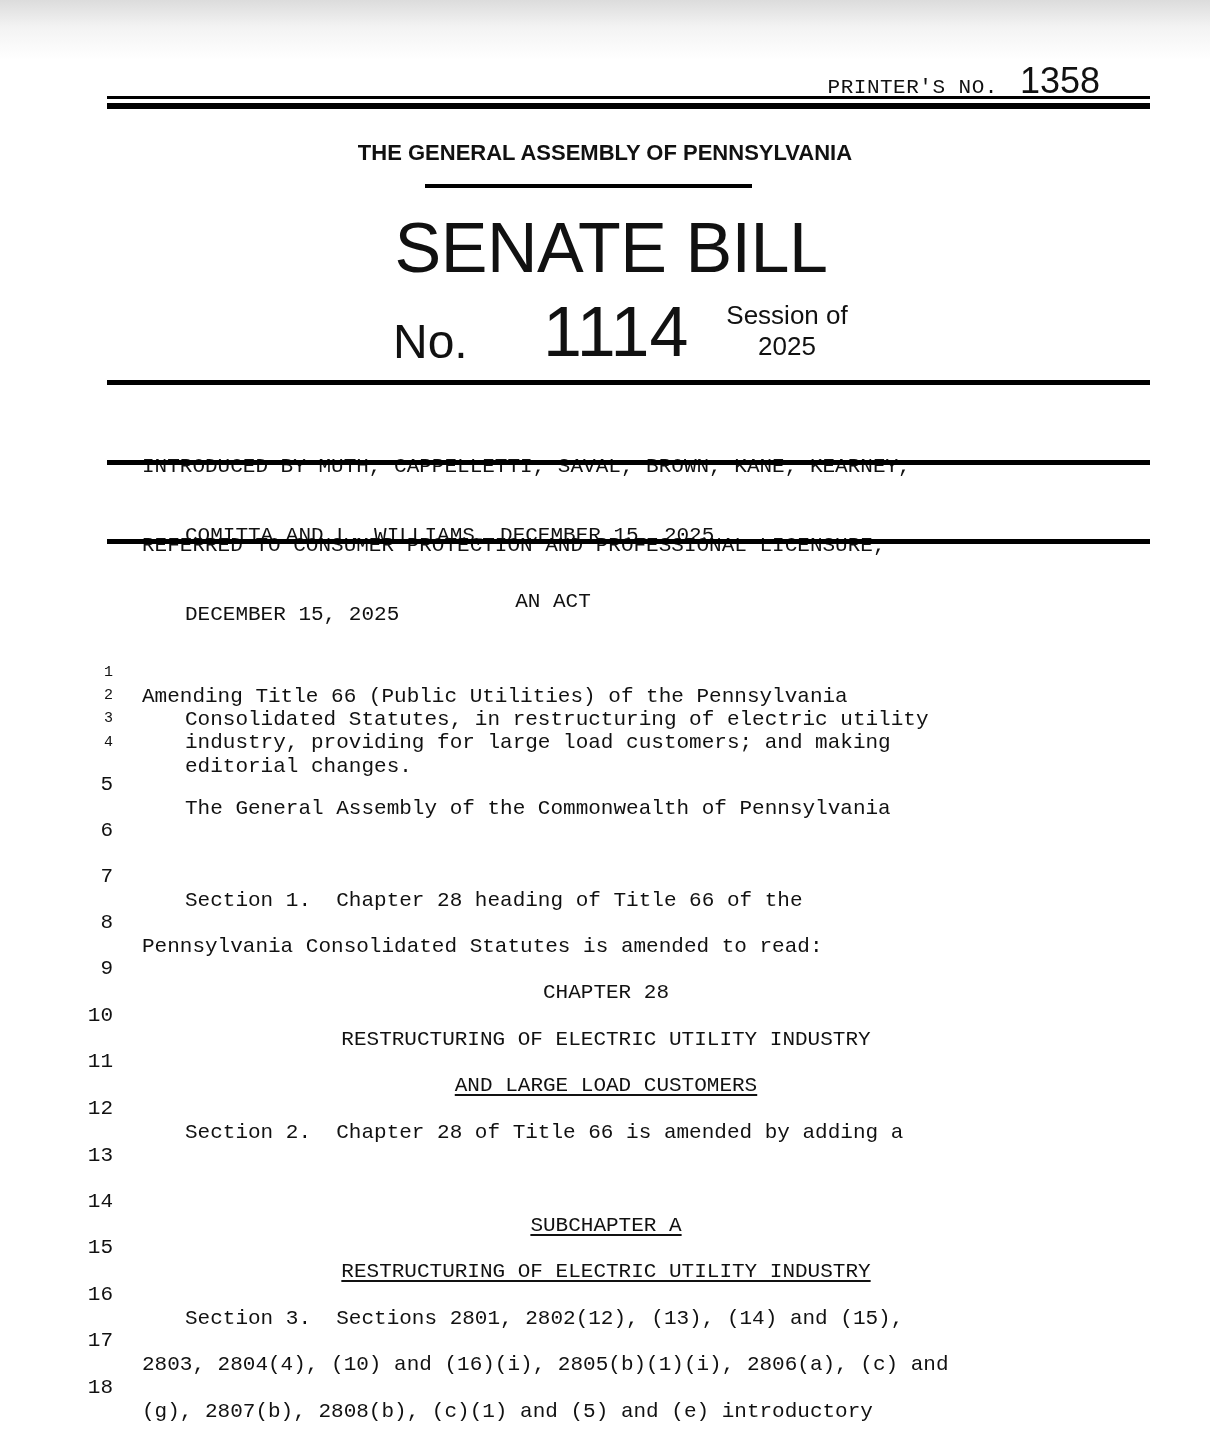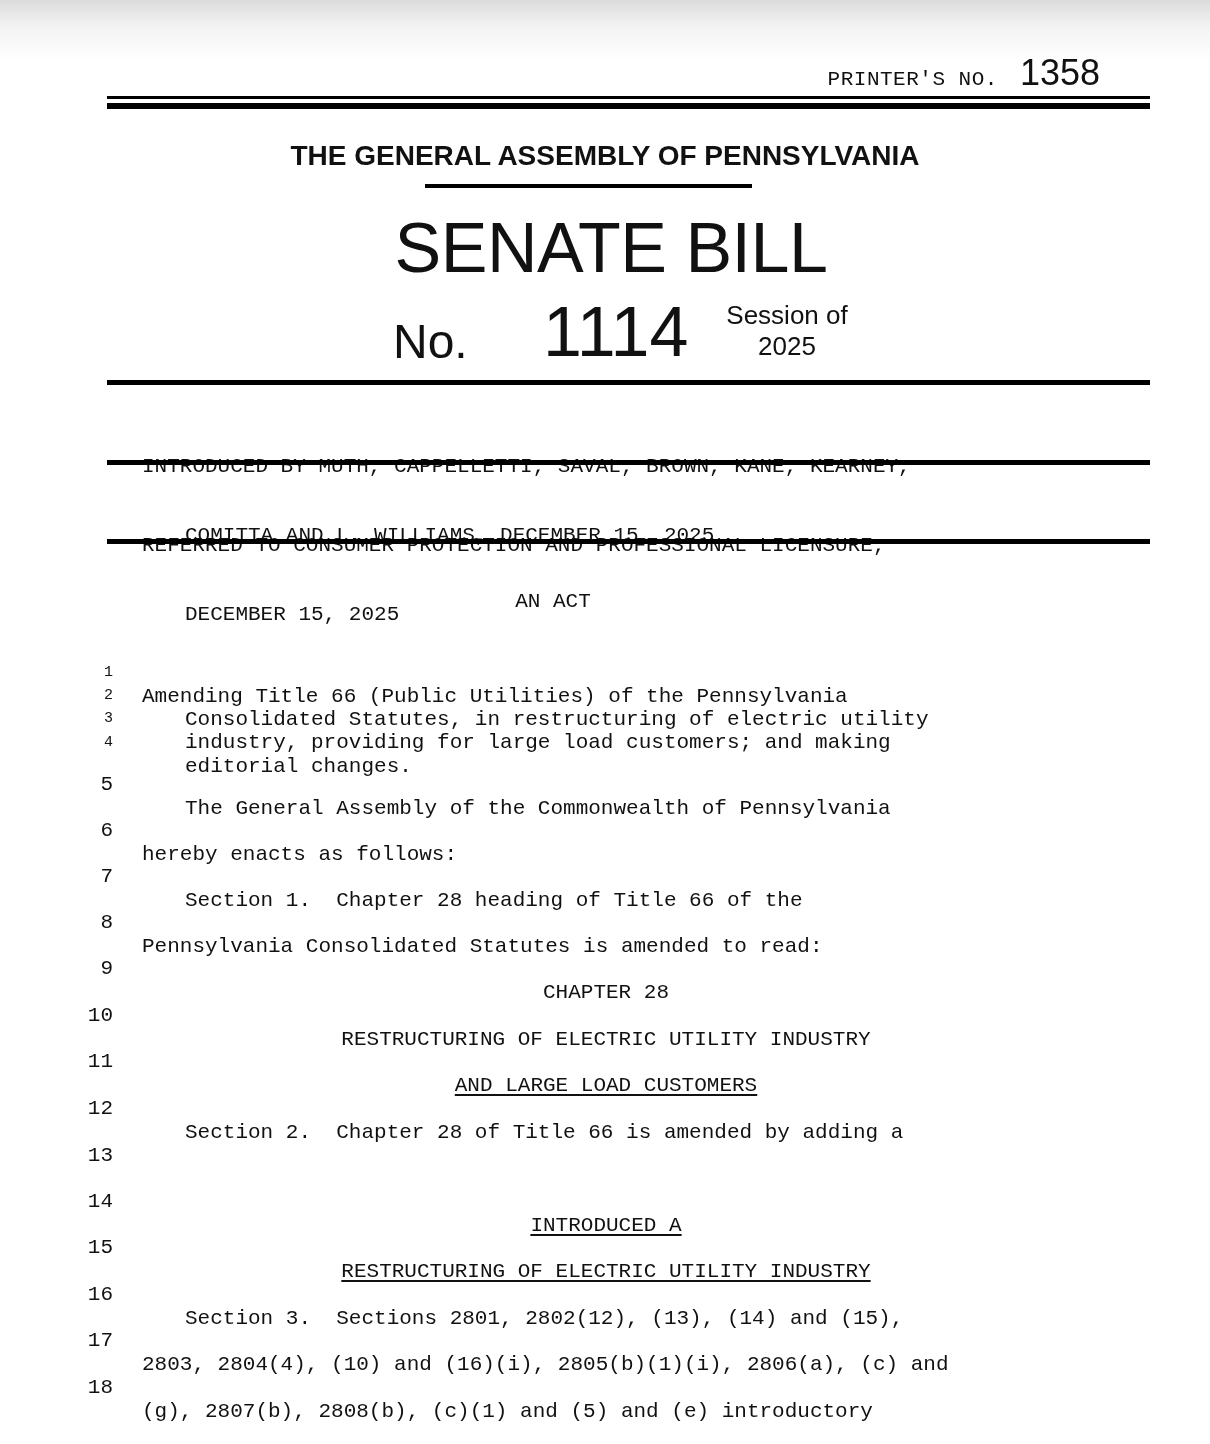--- a/index.html
+++ b/index.html
@@ -14,32 +14,32 @@
     background: linear-gradient(to bottom, #dcdcdc 0%, #f3f3f3 45%, #ffffff 100%);
   }
   .mono { font-family: "Liberation Mono", "DejaVu Sans Mono", monospace; }
   .sans { font-family: "Liberation Sans", "DejaVu Sans", sans-serif; }
 
   .printer {
     position: absolute; right: 110px; top: 52px;
     display: flex; align-items: baseline; gap: 22px;
   }
   .printer-label { font-size: 21px; letter-spacing: 0.5px; }
-  .printer-num { font-size: 36px; }
+  .printer-num { font-size: 36px; margin-top: 8px; }
 
   .rule { position: absolute; left: 107px; width: 1043px; background: #000; }
   .r-thin { top: 96px; height: 3px; }
   .r-thick1 { top: 103px; height: 6px; }
   .r-mid1 { top: 380px; height: 5px; }
   .r-mid2 { top: 460px; height: 5px; }
   .r-mid3 { top: 539px; height: 5px; }
 
   .assembly {
     position: absolute; left: 0; width: 1210px; top: 140px;
-    text-align: center; font-size: 28px; font-weight: bold;
+    text-align: center; font-size: 22px; font-weight: bold;
   }
   .assembly-rule {
     position: absolute; left: 425px; top: 184px; width: 327px; height: 4px; background: #000;
   }
   .bill-title {
     position: absolute; left: 0; width: 1222px; top: 208px;
     text-align: center; font-size: 70px; line-height: 80px; letter-spacing: -0.5px;
   }
   .bill-no-label { position: absolute; left: 393px; top: 314px; font-size: 48px; }
   .bill-number { position: absolute; left: 543px; top: 292px; font-size: 70px; }
@@ -126,21 +126,20 @@
   <span class="ln small">4</span>
   <span class="txt in">editorial changes.</span>
 </div>
 
 <div class="line mono" style="top:749px;">
   <span class="ln">5</span>
   <span class="txt in">The General Assembly of the Commonwealth of Pennsylvania</span>
 </div>
 <div class="line mono" style="top:795px;">
   <span class="ln">6</span>
-  <span class="txt">hereby enacts as follows:</span>
 </div>
 <div class="line mono" style="top:841px;">
   <span class="ln">7</span>
   <span class="txt in">Section 1.  Chapter 28 heading of Title 66 of the</span>
 </div>
 <div class="line mono" style="top:887px;">
   <span class="ln">8</span>
   <span class="txt">Pennsylvania Consolidated Statutes is amended to read:</span>
 </div>
 <div class="line mono" style="top:933px;">
@@ -157,21 +156,21 @@
 </div>
 <div class="line mono" style="top:1073px;">
   <span class="ln">12</span>
   <span class="txt in">Section 2.  Chapter 28 of Title 66 is amended by adding a</span>
 </div>
 <div class="line mono" style="top:1120px;">
   <span class="ln">13</span>
 </div>
 <div class="line mono" style="top:1166px;">
   <span class="ln">14</span>
-  <span class="txt center"><span class="u">INTRODUCED A</span></span>
+  <span class="txt center"><span class="u">SUBCHAPTER A</span></span>
 </div>
 <div class="line mono" style="top:1212px;padding-left:20px;">
   <span class="ln">15</span>
   <span class="txt center"><span class="u">RESTRUCTURING OF ELECTRIC UTILITY INDUSTRY</span></span>
 </div>
 <div class="line mono" style="top:1259px;">
   <span class="ln">16</span>
   <span class="txt in">Section 3.  Sections 2801, 2802(12), (13), (14) and (15),</span>
 </div>
 <div class="line mono" style="top:1305px;">

